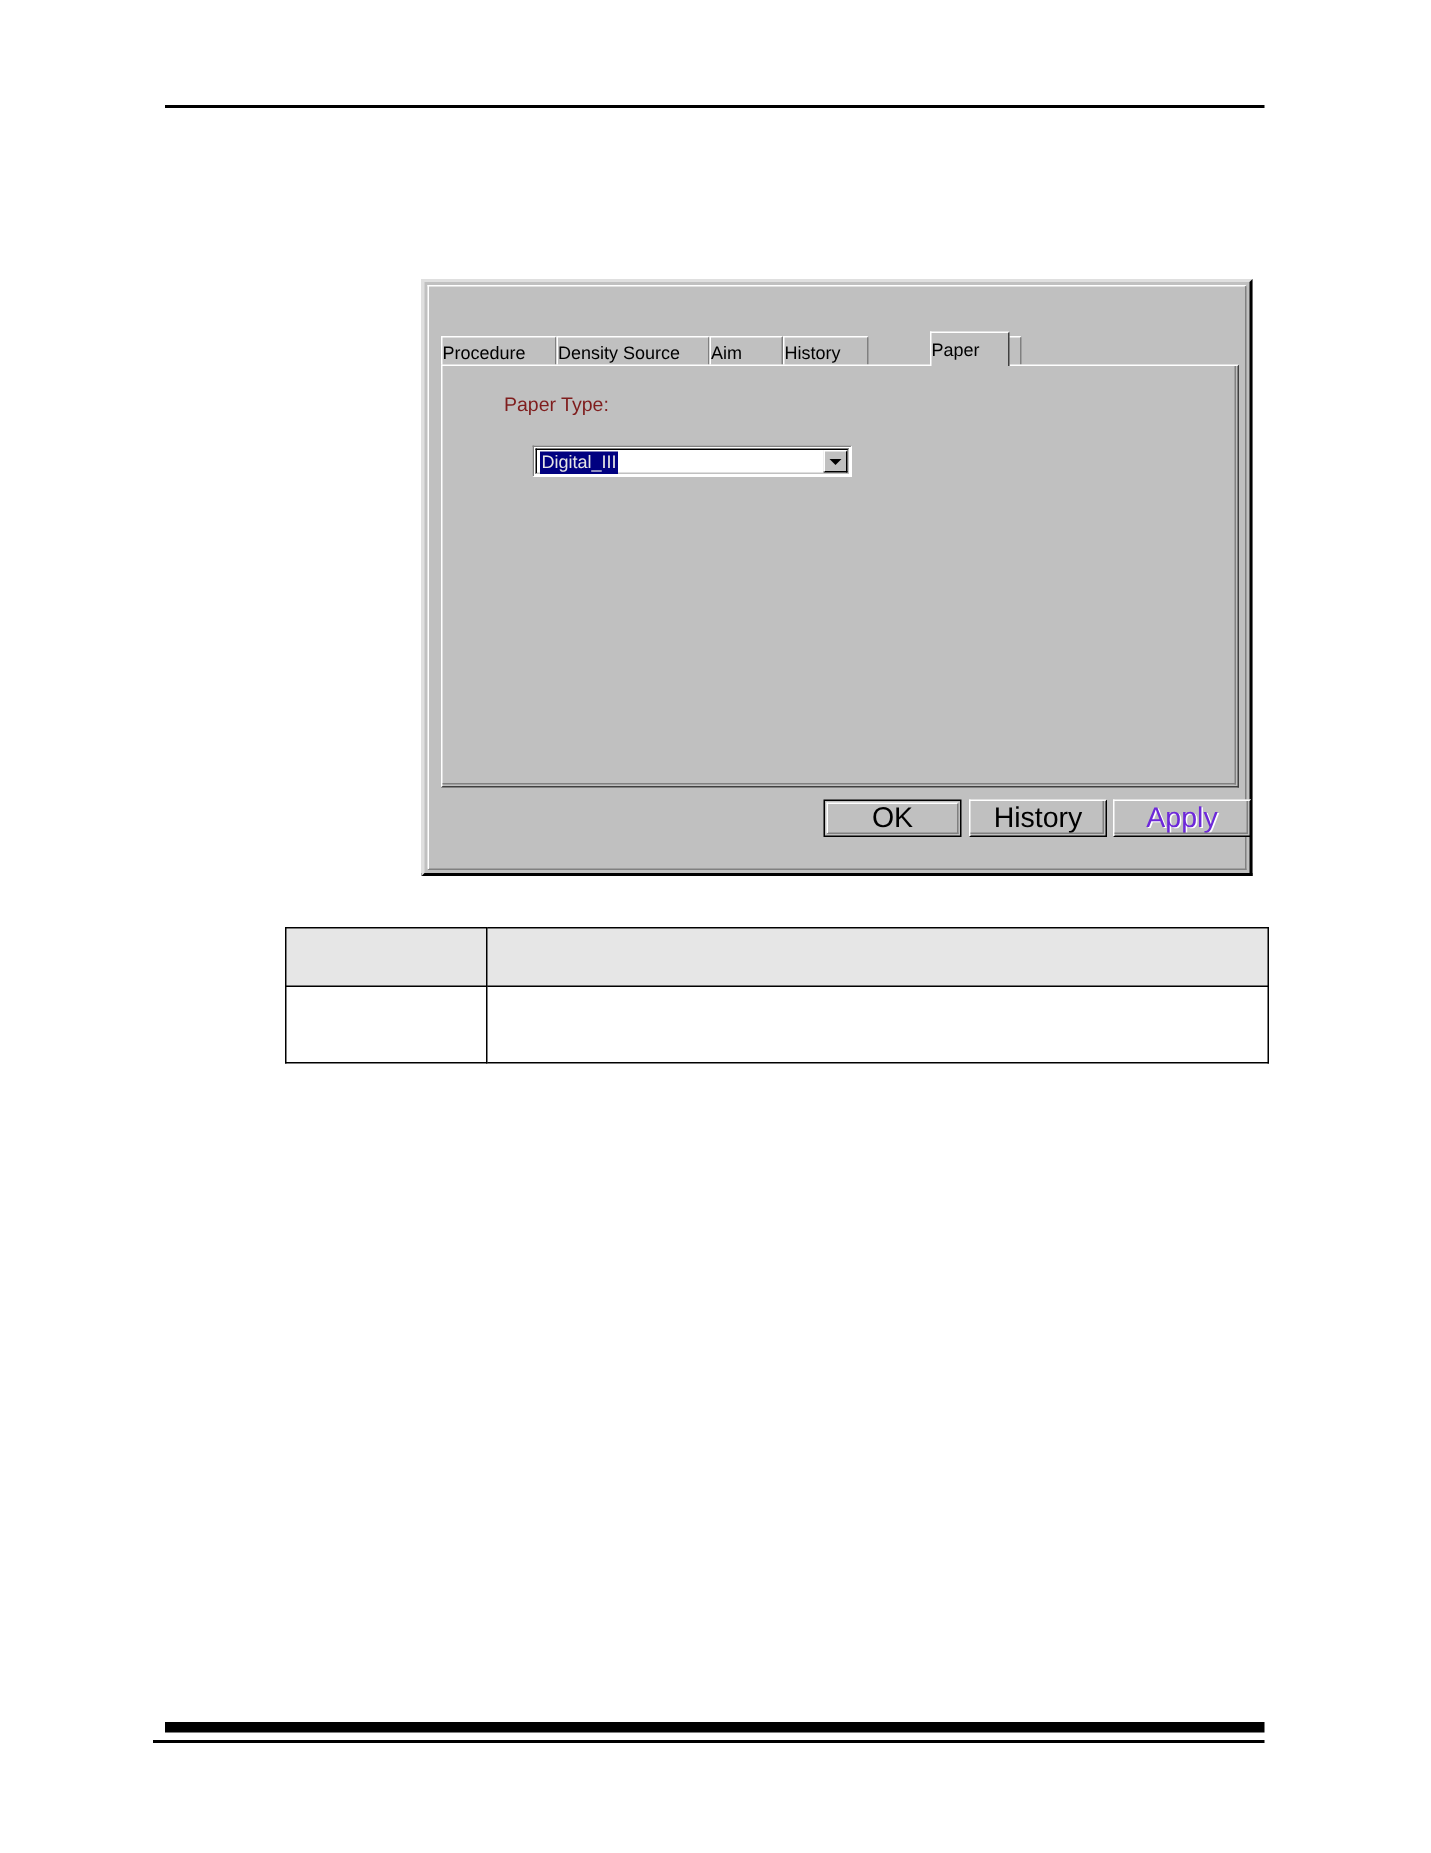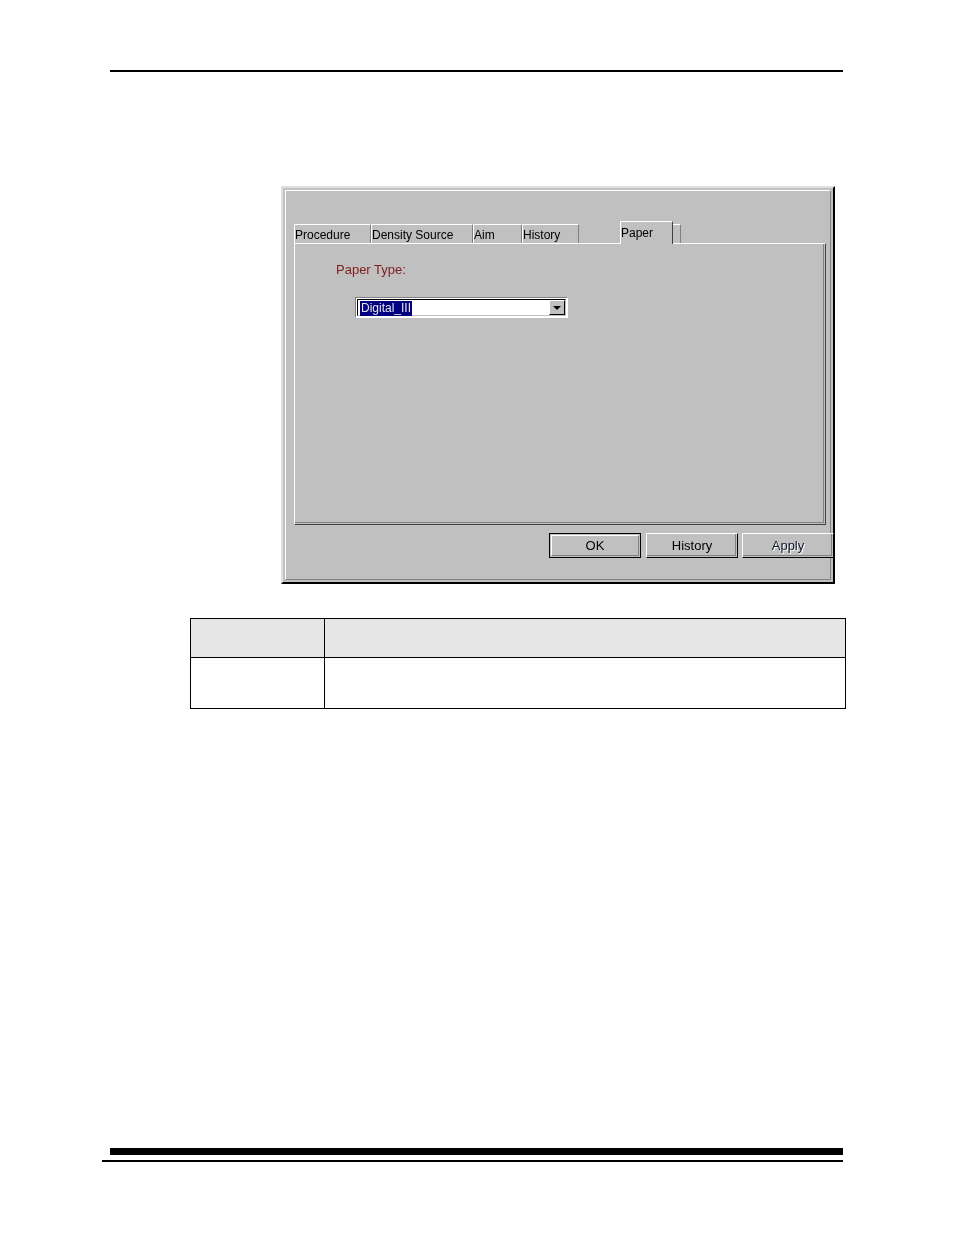--- a/index.html
+++ b/index.html
@@ -239,21 +239,21 @@
     height: 25px;
     background: #c0c0c0;
     border-top: 1px solid #ffffff;
     border-left: 1px solid #ffffff;
     border-right: 1px solid #000000;
     border-bottom: 1px solid #000000;
     box-sizing: border-box;
     display: flex;
     align-items: center;
     justify-content: center;
-    font-size: 13px;
+    font-size: 19px;
     color: #000000;
     cursor: default;
   }
   .btn-bevel {
     position: absolute;
     left: 0; top: 0; right: 1px; bottom: 1px;
     border-right: 1px solid #808080;
     border-bottom: 1px solid #808080;
     box-sizing: border-box;
     pointer-events: none;
@@ -269,21 +269,21 @@
     border-top: 1px solid #ffffff;
     border-left: 1px solid #ffffff;
     border-right: 1px solid #808080;
     border-bottom: 1px solid #808080;
     box-sizing: border-box;
     display: flex;
     align-items: center;
     justify-content: center;
   }
   .btn.disabled {
-    color: #0f172a;
+    color: #6d28d9;
     text-shadow: 1px 1px 0 #ffffff;
     justify-content: center;
   }
 
   
   .data-table {
     position: absolute;
     left: 190px;
     top: 618px;
     width: 653px;

